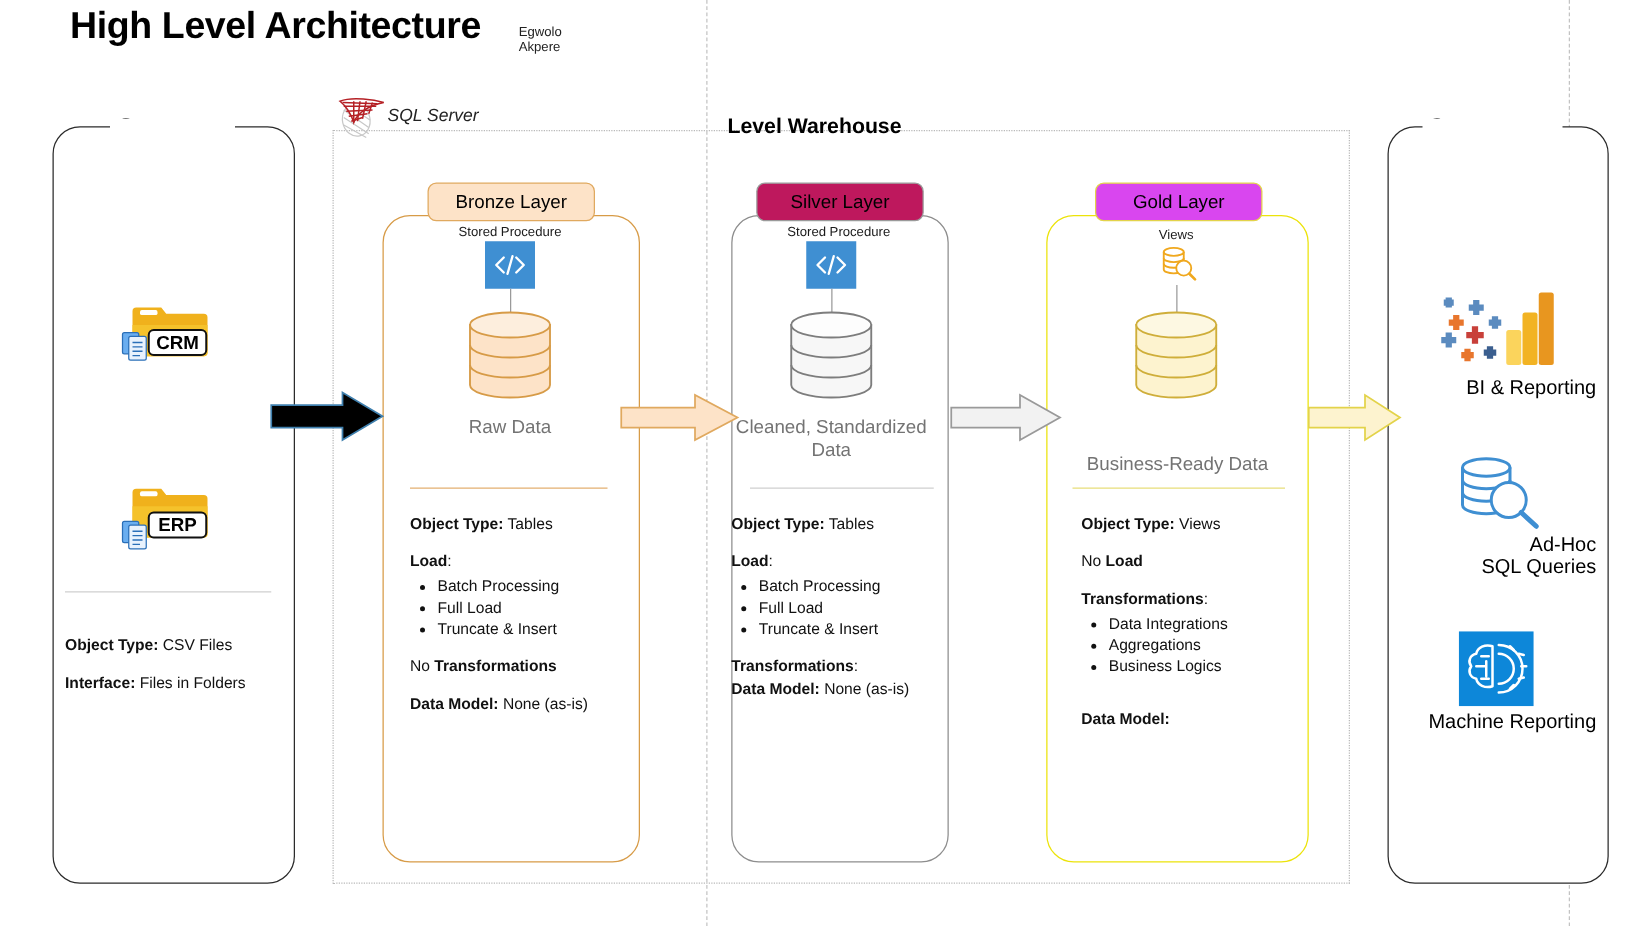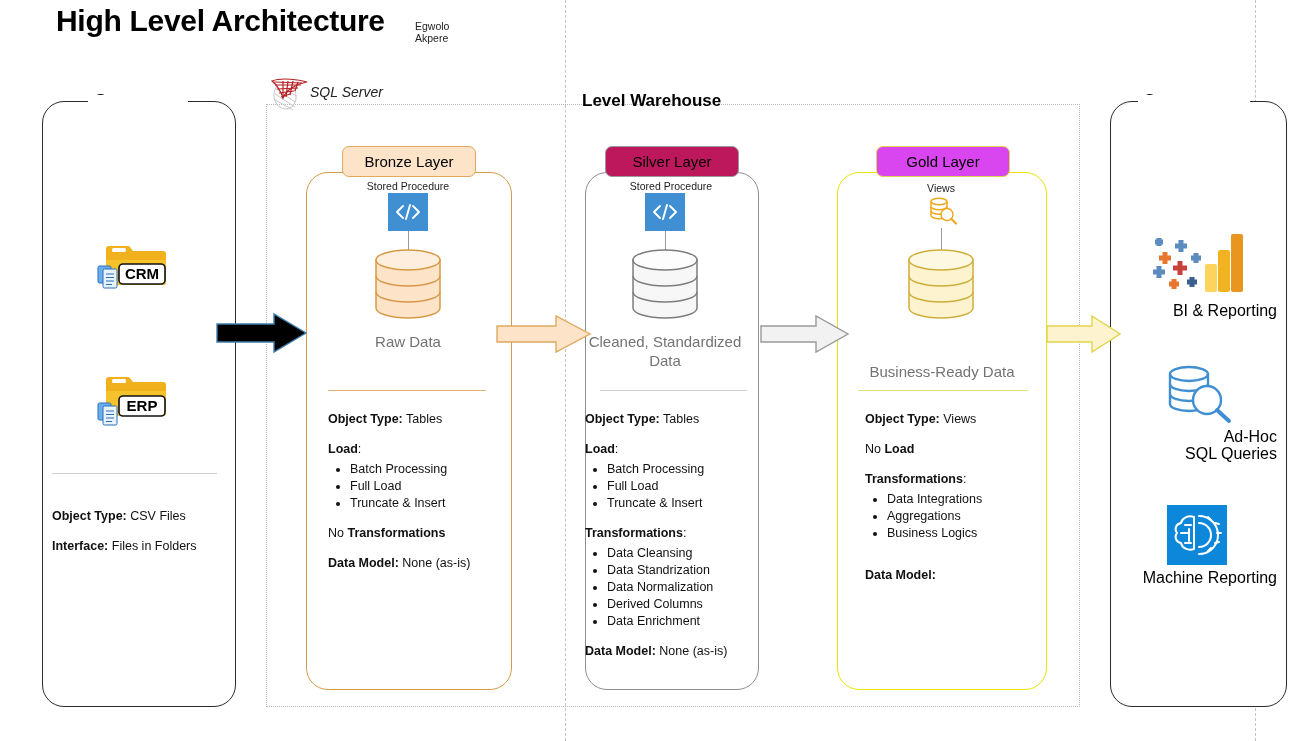--- a/index.html
+++ b/index.html
@@ -118,21 +118,21 @@
       <rect x="8" y="29" width="14" height="19" rx="1.5" fill="#e8f2fd" stroke="#2a6fb8" stroke-width="1"></rect>
       <g stroke="#2a6fb8" stroke-width="1.1">
           <path d="M11 34 h8 M11 37.5 h8 M11 41 h8 M11 44.5 h6"></path>
         </g>
     </g>
     <rect x="24" y="24" width="46" height="20" rx="4" fill="#fff" stroke="#111" stroke-width="1.6"></rect>
     <text x="47" y="39" font-family="Liberation Sans, sans-serif" font-size="15" font-weight="bold" fill="#000" text-anchor="middle">CRM</text>
   </svg>
 </div>
 
-<div class="abs" style="left:95px;top:375px;width:90px;height:56px;">
+<div class="abs" style="left:95px;top:389px;width:90px;height:56px;">
   <svg width="90" height="56" viewBox="0 0 90 56">
     <path d="M14 2 h20 l4 5 h30 a3 3 0 0 1 3 3 v28 a3 3 0 0 1 -3 3 h-54 a3 3 0 0 1 -3 -3 v-33 a3 3 0 0 1 3 -3 z" fill="#f0b11c"></path>
     <rect x="17" y="4" width="14" height="4" rx="1.5" fill="#fff"></rect>
     <path d="M11 16 h60 v22 a3 3 0 0 1 -3 3 h-54 a3 3 0 0 1 -3 -3 z" fill="#f5c22b"></path>
     <g>
       <rect x="3" y="28" width="13" height="17" rx="1.5" fill="#6aaef0" stroke="#2a6fb8" stroke-width="1"></rect>
       <rect x="8" y="31" width="14" height="19" rx="1.5" fill="#e8f2fd" stroke="#2a6fb8" stroke-width="1"></rect>
       <g stroke="#2a6fb8" stroke-width="1.1">
           <path d="M11 36 h8 M11 39.5 h8 M11 43 h8 M11 46.5 h6"></path>
         </g>
@@ -244,27 +244,20 @@
     <b>Load</b><span>:</span>
   </div>
   <ul>
     <li>Batch Processing</li>
     <li>Full Load</li>
     <li>Truncate &amp; Insert</li>
   </ul>
   <div style="margin-bottom:2px;">
     <b>Transformations</b><span>:</span>
   </div>
-  <ul>
-    <li>Data Cleansing</li>
-    <li>Data Standrization</li>
-    <li>Data Normalization</li>
-    <li>Derived Columns</li>
-    <li>Data Enrichment</li>
-  </ul>
   <div class="ln">
     <b>Data Model:</b><span> None (as-is)</span>
   </div>
 </div>
 
 <div class="abs panel gold" style="left:837px;top:172px;width:208px;height:516px;"></div>
 <div class="abs badge gold" style="left:876px;top:146px;width:132px;height:29px;">Gold Layer</div>
 
 <div class="abs cap" style="left:860px;top:182px;width:162px;">Views</div>
 <div class="abs" style="left:926px;top:195px;width:32px;height:32px;">

